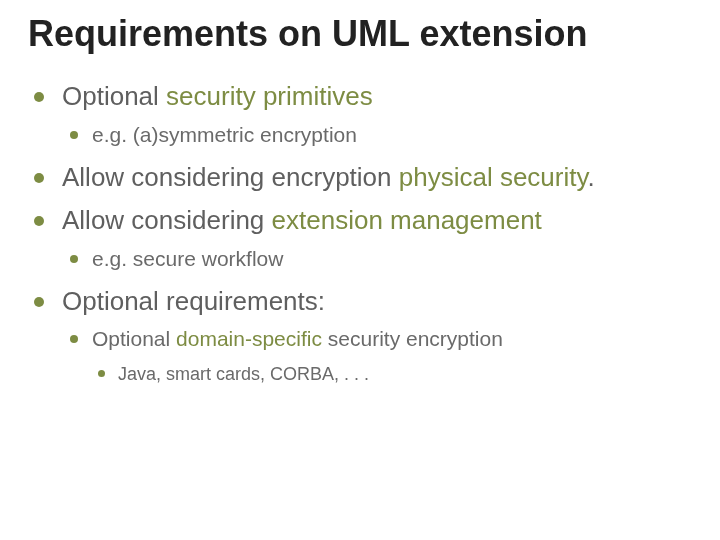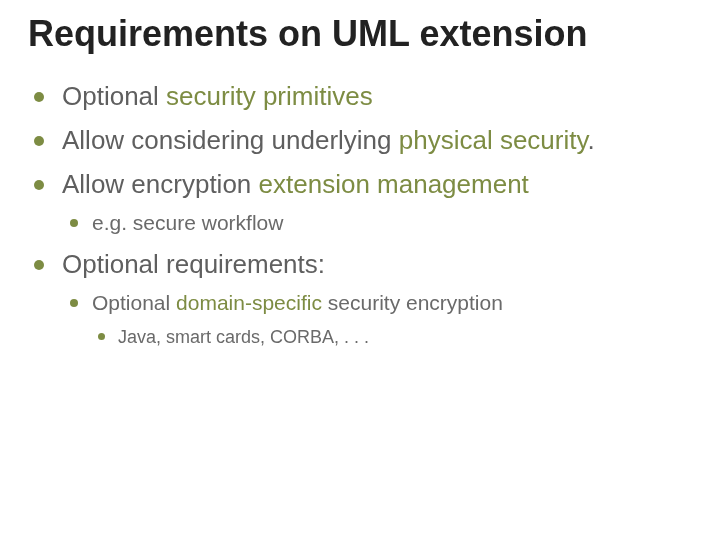--- a/index.html
+++ b/index.html
@@ -97,28 +97,33 @@
 </head>
 <body>
 
 <div class="slide">
   <h1 class="title">Requirements on UML extension</h1>
 
   <ul class="lvl1">
 
     <li>
       <span>Optional </span><span class="accent">security primitives</span>
+      <ul class="lvl2">
+        <li>
+          <span>e.g. (a)symmetric encryption</span>
+        </li>
+      </ul>
     </li>
 
     <li>
-      <span>Allow considering underlying </span><span class="accent">physical security</span><span>.</span>
+      <span>Allow considering encryption </span><span class="accent">physical security</span><span>.</span>
     </li>
 
     <li>
-      <span>Allow encryption </span><span class="accent">extension management</span>
+      <span>Allow considering </span><span class="accent">extension management</span>
       <ul class="lvl2">
         <li>
           <span>e.g. secure workflow</span>
         </li>
       </ul>
     </li>
 
     <li>
       <span>Optional requirements:</span>
       <ul class="lvl2">

